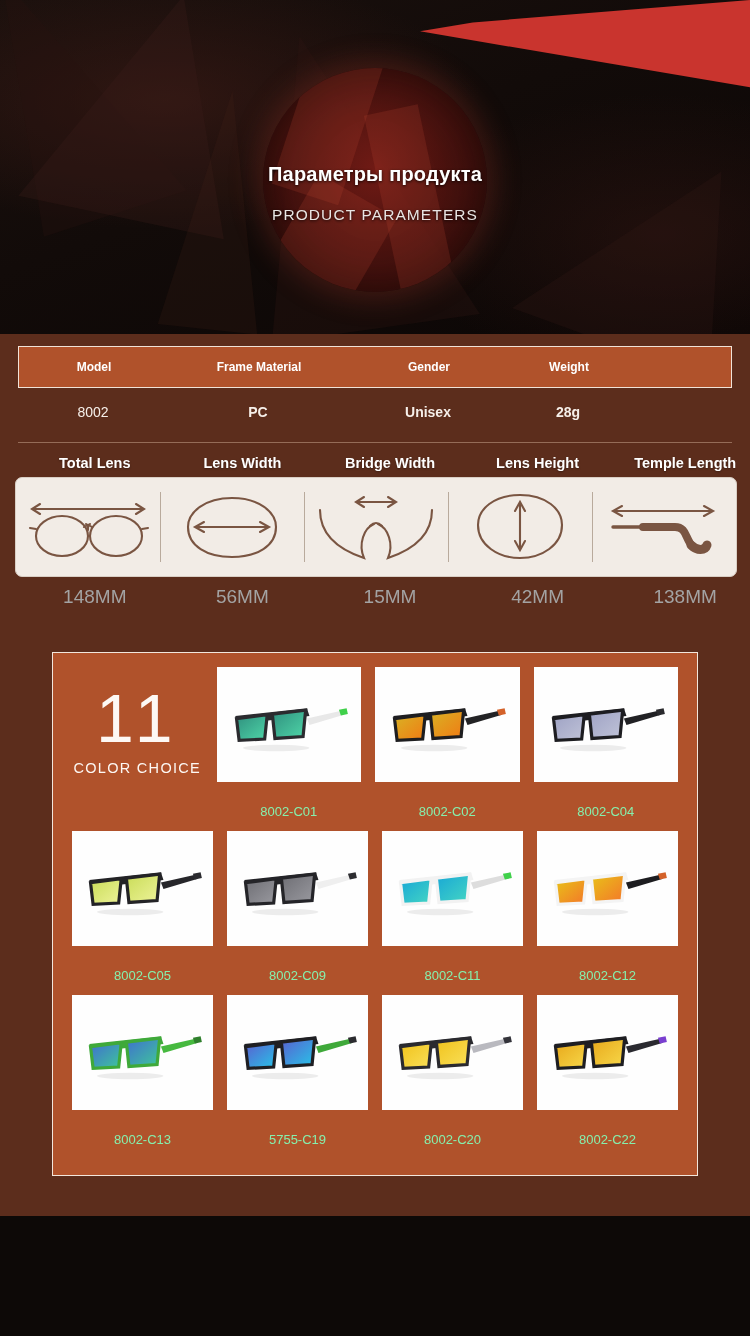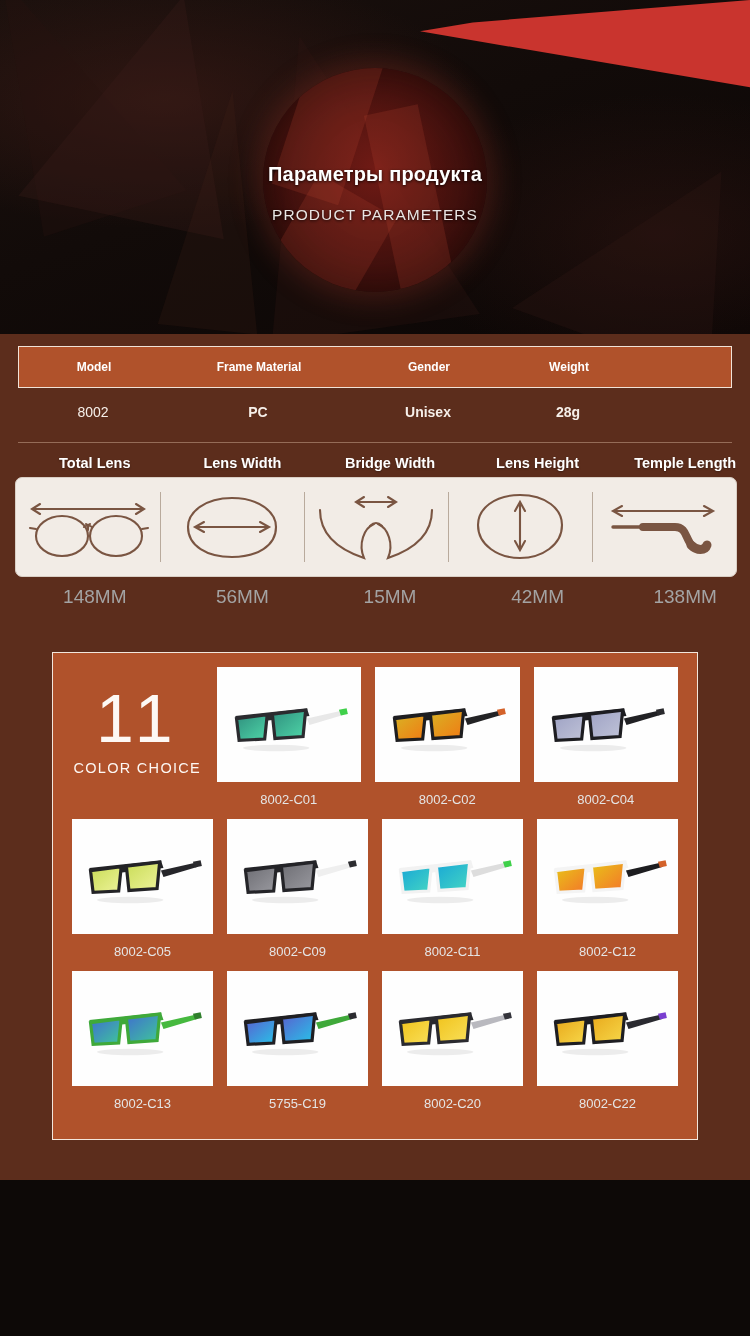--- a/index.html
+++ b/index.html
@@ -112,21 +112,21 @@
              letter-spacing:6px; font-family:"Liberation Sans", sans-serif; }
   .lead-label { color:#fdf8f4; font-size:14.5px; letter-spacing:1.3px; margin-top:10px; }
   .lead-desc { color:#e3b79f; font-size:7.2px; line-height:1.75; text-align:center;
                margin-top:16px; width:138px; }
 
   .tile { width:152px; margin:0 7px; }
   .tile-img {
     width:100%; height:115px; background:#fefefe; display:flex; align-items:center;
     justify-content:center; overflow:hidden;
   }
-  .tile-label { text-align:center; color:#e5e5e5; font-size:13px; padding:10px 0 12px; }
+  .tile-label { text-align:center; color:#86efac; font-size:13px; padding:22px 0 12px; }
 
   .glass { width:128px; height:62px; }
 </style>
 </head>
 <body>
 
 <div class="page">
 
   <div class="hero">
     <div class="hero-poly p4"></div>

